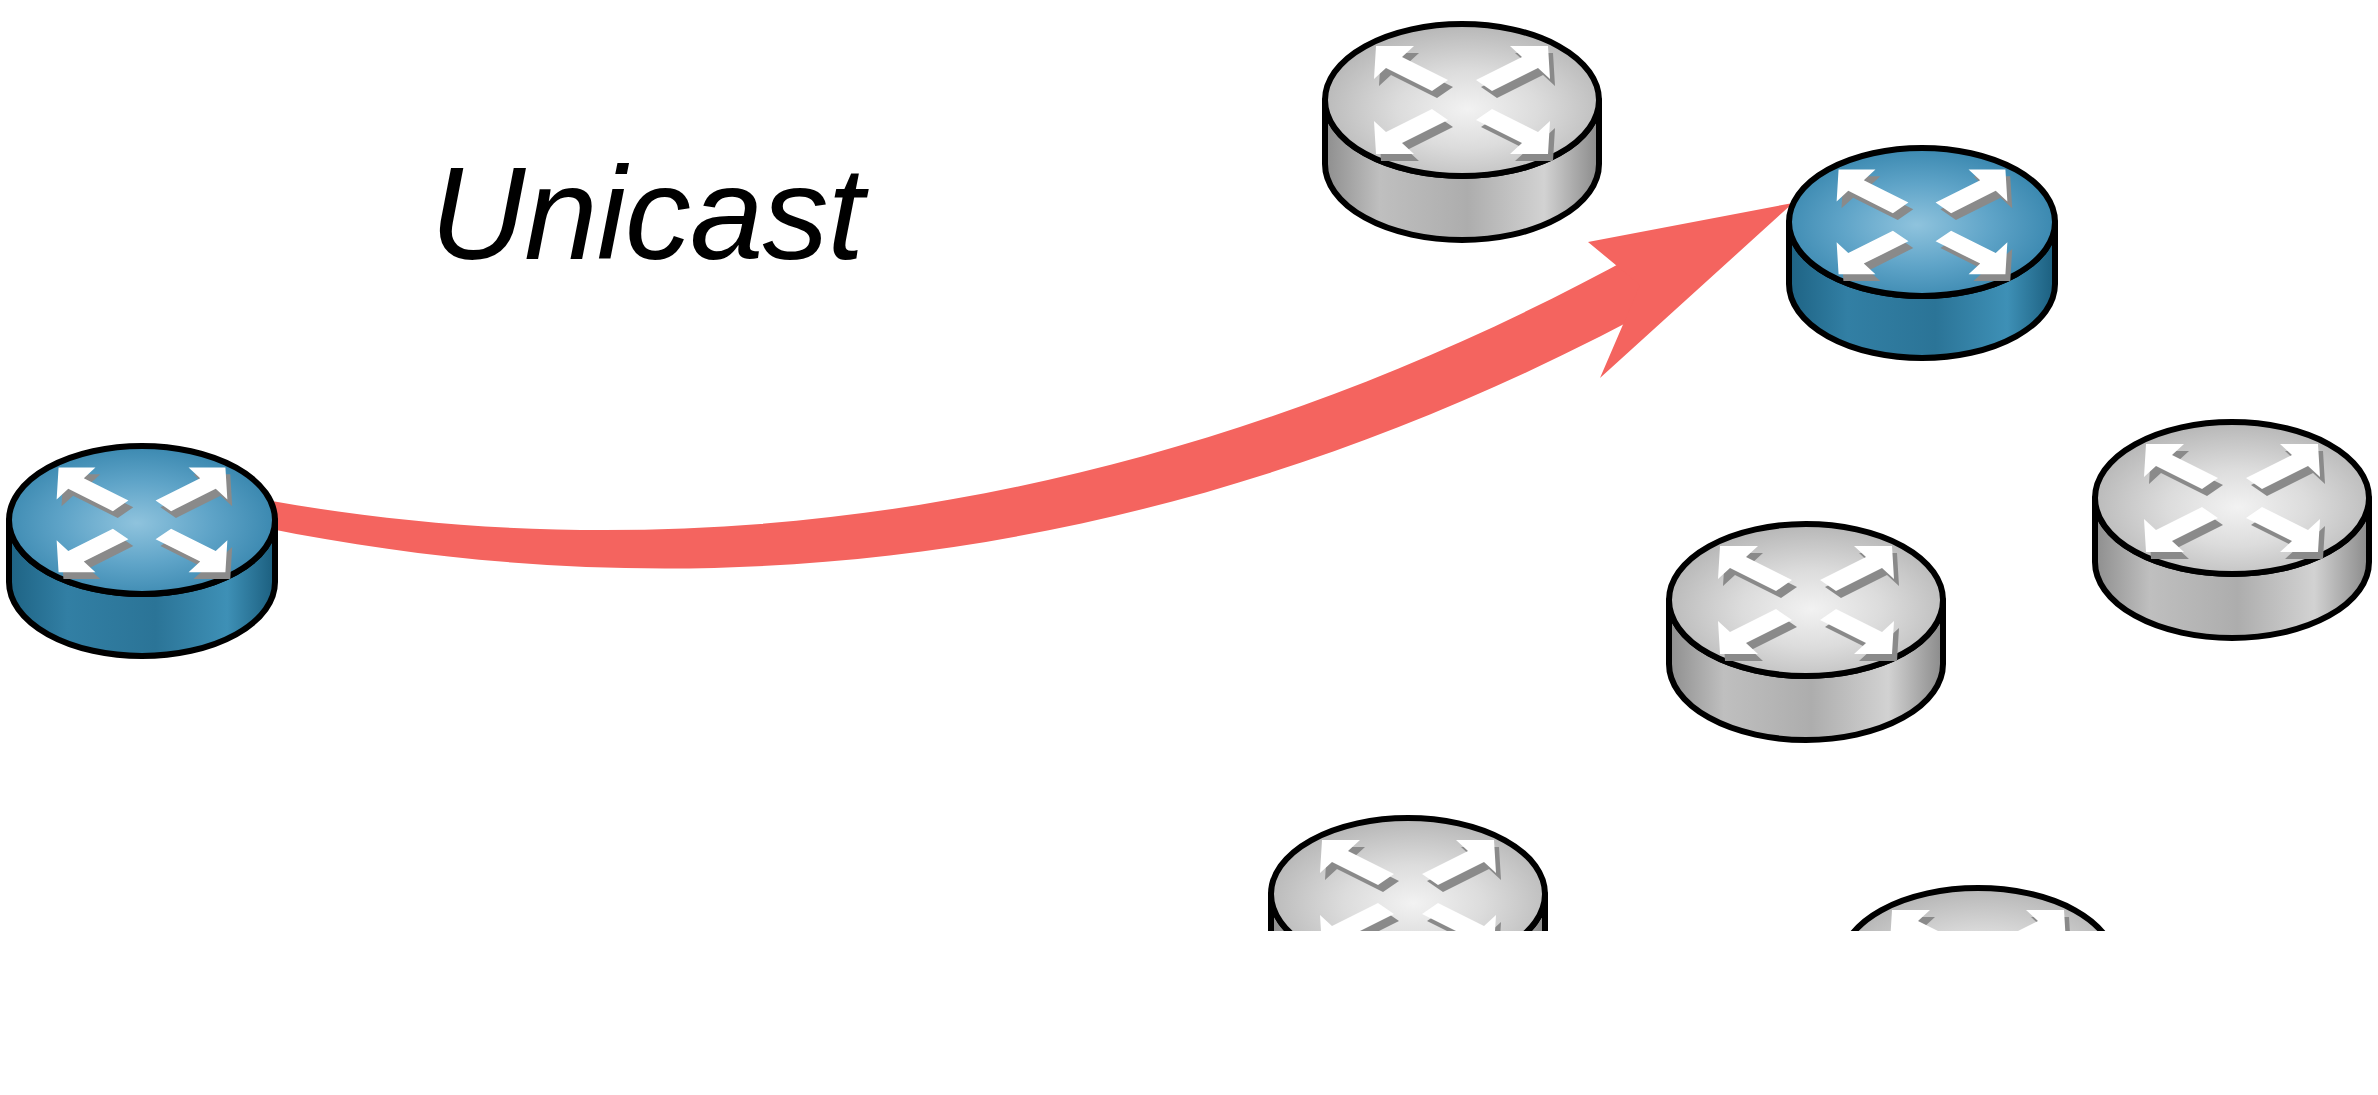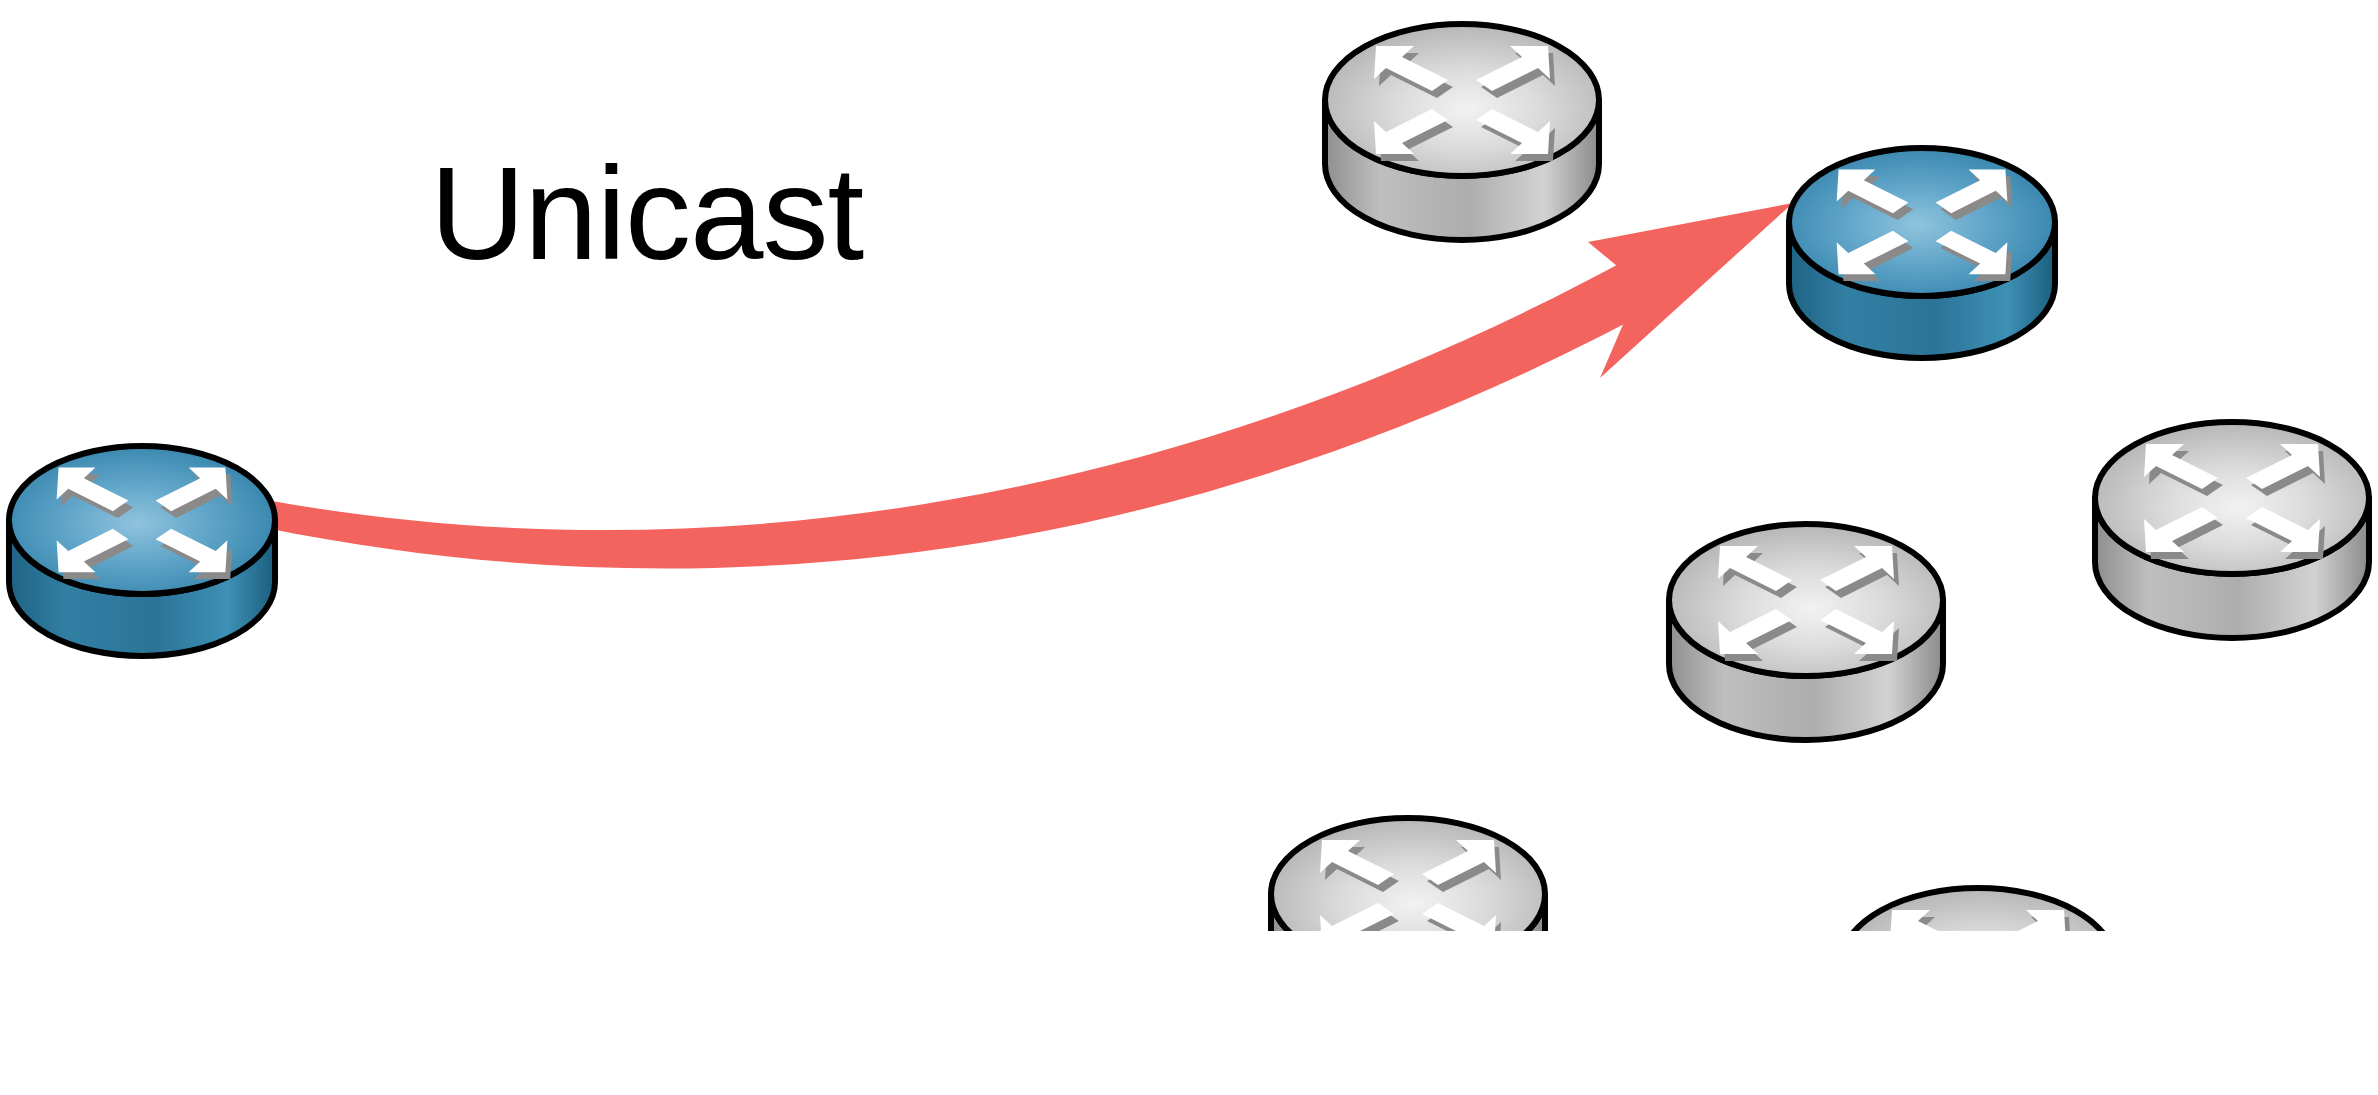--- a/index.html
+++ b/index.html
@@ -10,20 +10,21 @@
   }
   body {
     font-family: "Liberation Sans", sans-serif;
   }
   #canvas {
     position: relative;
     width: 2378px;
     height: 931px;
     background: #ffffff;
     overflow: hidden;
+    font-style: italic;
   }
   #diagram-svg {
     position: absolute;
     left: 0;
     top: 0;
     width: 2378px;
     height: 1095px;
     display: block;
   }
   .diagram-title {

